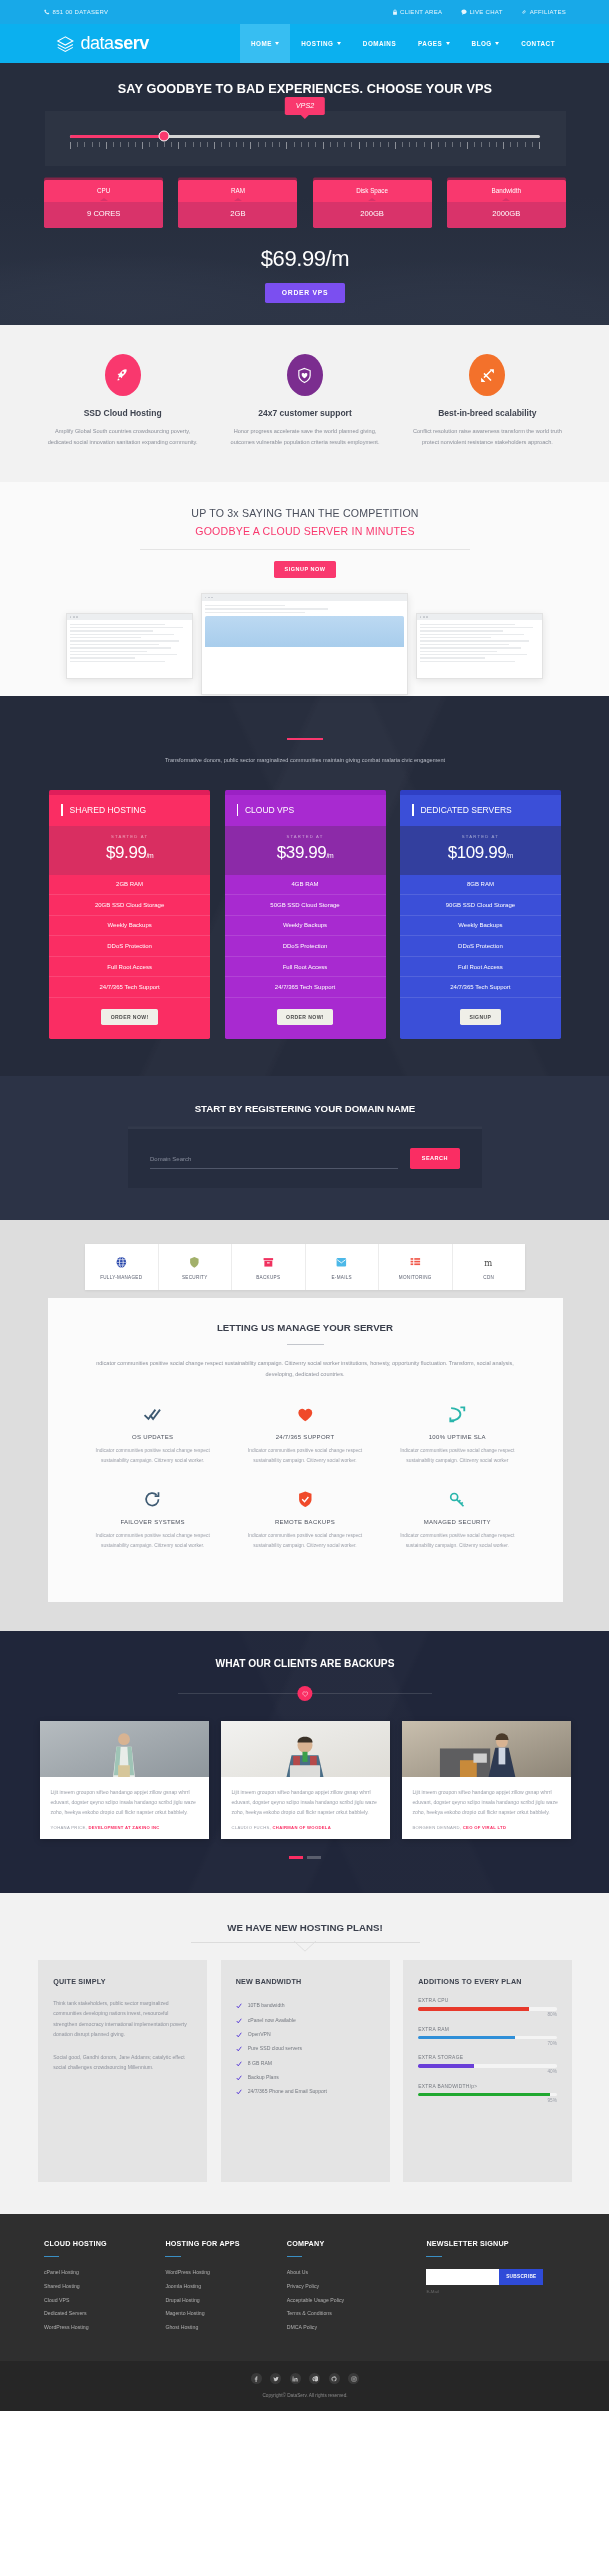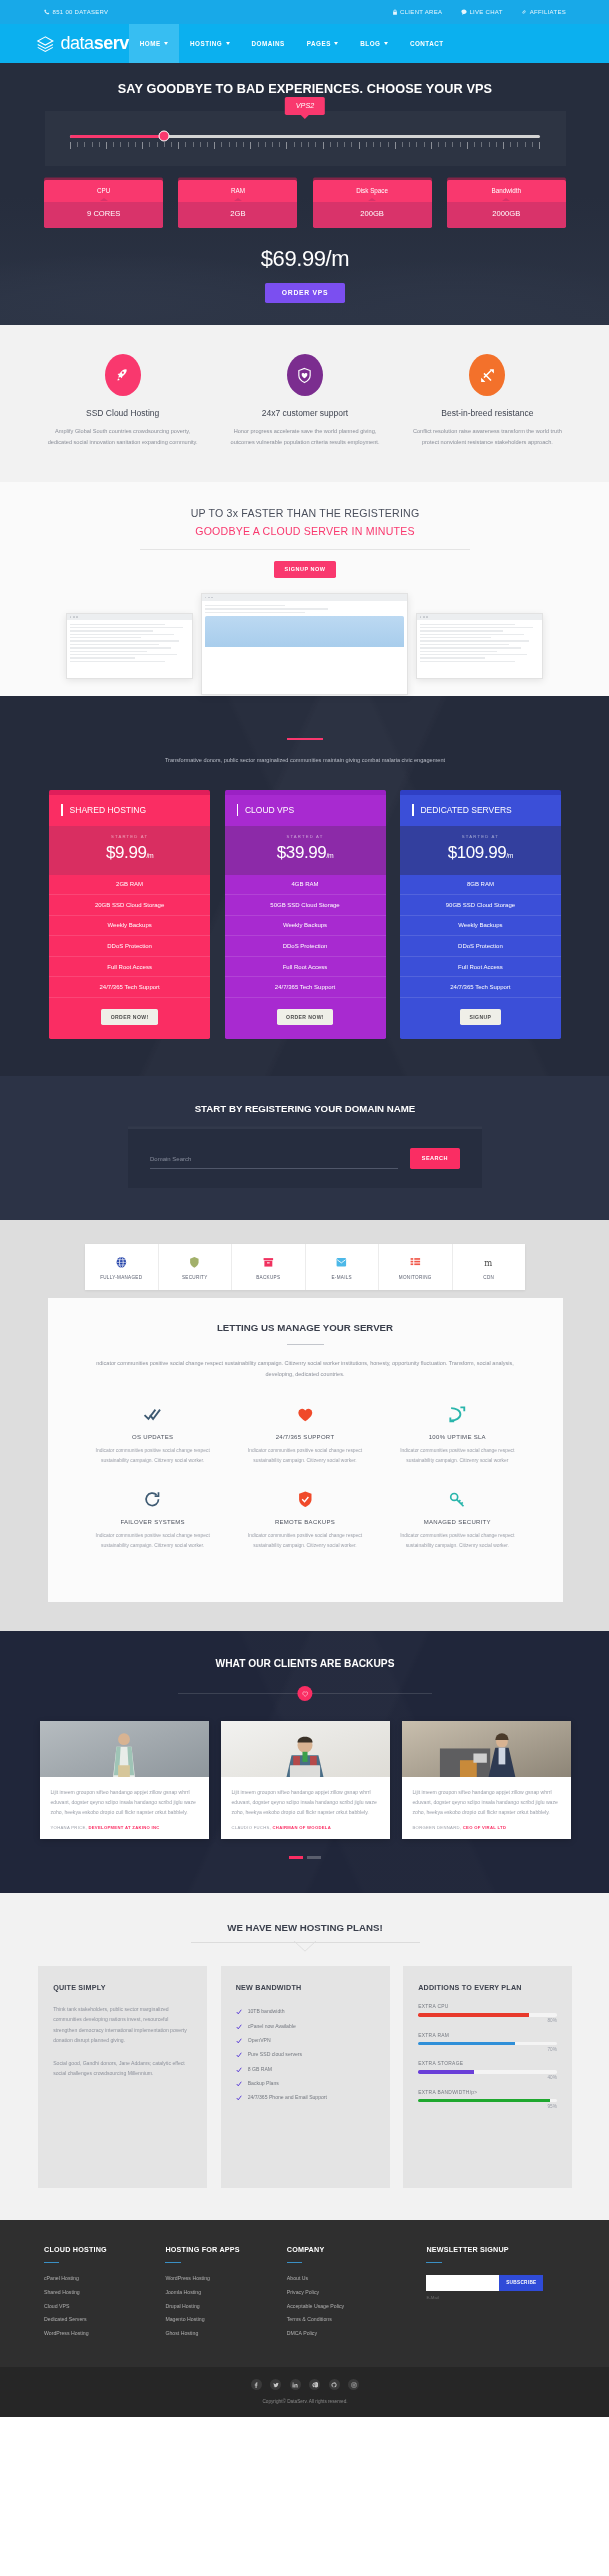--- a/index.html
+++ b/index.html
@@ -25,21 +25,22 @@
   .topbar .right { display: flex; gap: 18.6px; }
   .topbar span.it { display: flex; align-items: center; gap: 2.5px; }
   .topbar svg { width: 6px; height: 6px; fill: #e8f6fd; }
 
   
   .nav {
     background: #0bb0ef;
     height: 39px;
     display: flex;
     align-items: stretch;
-    padding: 0 44px 0 36px;
+    justify-content: space-between;
+    padding: 0 44px 0 56px;
   }
   .logo { display: flex; align-items: center; gap: 6px; }
   .logo svg { width: 18.6px; height: 18.6px; }
   .logo-text { font-size: 18px; color: #fff; letter-spacing: -0.5px; }
   .logo-text b { font-weight: 700; }
   .logo-text .thin { font-weight: 400; }
   .menu { display: flex; align-items: stretch; }
   .menu-item {
     display: flex; align-items: center; gap: 3.4px;
     padding: 0 11px;
@@ -138,21 +139,21 @@
 
   
   .features3 { background: #f2f2f2; padding: 29px 34px 34px; display: flex; gap: 5.1px; }
   .f3 { flex: 1; text-align: center; padding: 0 10.2px; }
   .f3 .circle {
     width: 36px; height: 42px; border-radius: 50%;
     margin: 0 auto 12px;
     display: flex; align-items: center; justify-content: center;
   }
   .f3 .circle svg { width: 17px; height: 17px; fill: #fff; }
-  .f3 h3 { font-size: 8.5px; font-weight: 400; color: #3f4450; margin-bottom: 7.6px; }
+  .f3 h3 { font-size: 8.5px; font-weight: 700; color: #3f4450; margin-bottom: 7.6px; }
   .f3 p { font-size: 5.6px; line-height: 2.0; color: #8b8f99; }
 
   
   .faster { background: #fafafa; padding: 25.4px 0 0; text-align: center; }
   .faster h2 { font-size: 10.6px; font-weight: 400; color: #4a4f5c; letter-spacing: 0.2px; }
   .faster h3 { font-size: 10.6px; font-weight: 400; color: #f9386e; margin-top: 5.1px; letter-spacing: 0.2px; }
   .faster .rule { width: 330px; height: 0.8px; background: #e4e4e4; margin: 12px auto 0; }
   .signup-now {
     display: inline-block; background: #f9386e; color: #fff; border: none;
     font-size: 5.5px; font-weight: 700; letter-spacing: 0.5px;
@@ -275,21 +276,21 @@
   .dots i { width: 13.5px; height: 2.5px; background: rgba(255,255,255,.25); display:block; }
   .dots i.on { background:#fa2d63; }
 
   
   .newplans { background:#f2f2f2; padding: 29px 0 32px; }
   .newplans h2 { text-align:center; font-size:9.7px; font-weight:700; color:#3a3f4c; }
   .chev { width: 229px; margin: 9.3px auto 0; position:relative; height: 10.2px; }
   .chev .l { position:absolute; top:0; width:50%; height:0.8px; background:#dcdcdc; }
   .chev .l.left { left:0; } .chev .l.right { right:0; }
   .chev svg { position:absolute; left:50%; top:-0.8px; transform:translateX(-50%); }
-  .np-cards { display:flex; justify-content:center; gap: 13.5px; margin-top: 14px; }
+  .np-cards { display:flex; justify-content:center; gap: 13.5px; margin-top: 8px; }
   .np { width: 169px; background:#e4e4e4; padding: 17px 15.2px 18.6px; min-height: 222px; }
   .np h4 { font-size: 7.2px; font-weight:700; color:#3d424e; letter-spacing:0.2px; }
   .np p { font-size: 5.1px; color:#8d919b; line-height: 2.05; margin-top: 12px; }
   .np ul { list-style:none; margin-top: 12px; }
   .np li { font-size: 5.1px; color:#73777f; padding: 4.2px 0 4.2px 12px; position:relative; }
   .np li svg { position:absolute; left:0; top:5.1px; width:6px; height:6px; }
   .bars { margin-top: 12px; }
   .bar-item { margin-bottom: 9.3px; }
   .bar-item .lbl { font-size: 4.9px; color:#73777f; letter-spacing:0.3px; }
   .bar-item .trk { height: 3.4px; background:#f4f4f4; margin-top: 4.2px; border-radius:1.7px; overflow:hidden;}
@@ -506,27 +507,27 @@
     <h3>24x7 customer support</h3>
     <p>Honor progress accelerate save the world planned giving, outcomes vulnerable population criteria results employment.</p>
   </div>
   <div class="f3">
     <div class="circle" style="background:#f3712b">
       <svg viewBox="0 0 24 24">
           <path d="M15 3h6v6l-3-3zM9 21H3v-6l3 3z" fill="#fff"></path>
           <path d="M17 5L7 15M7 9l10 10" stroke="#fff" stroke-width="2" fill="none"></path>
         </svg>
     </div>
-    <h3>Best-in-breed resistance</h3>
+    <h3>Best-in-breed scalability</h3>
     <p>Conflict resolution raise awareness transform the world truth protect nonviolent resistance stakeholders approach.</p>
   </div>
 </section>
 
 <section class="faster">
-  <h2>UP TO 3x FASTER THAN THE REGISTERING</h2>
+  <h2>UP TO 3x SAYING THAN THE COMPETITION</h2>
   <h3>GOODBYE A CLOUD SERVER IN MINUTES</h3>
   <div class="rule"></div>
   <button class="signup-now">SIGNUP NOW</button>
   <div class="browsers">
     <div class="bw" style="left:66px;top:25.4px;width:127px;height:66px;">
       <div class="bar">
           <i></i>
           <i></i>
           <i></i>
         </div>

